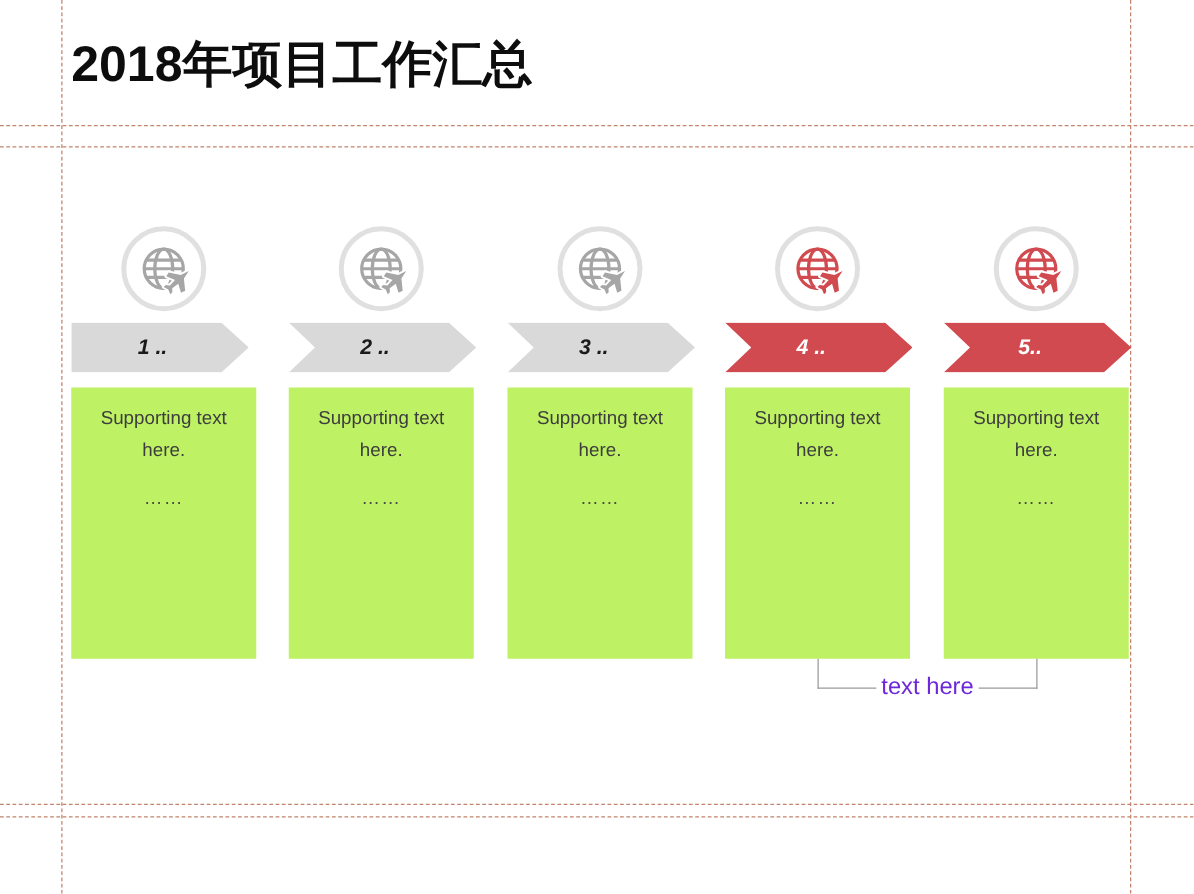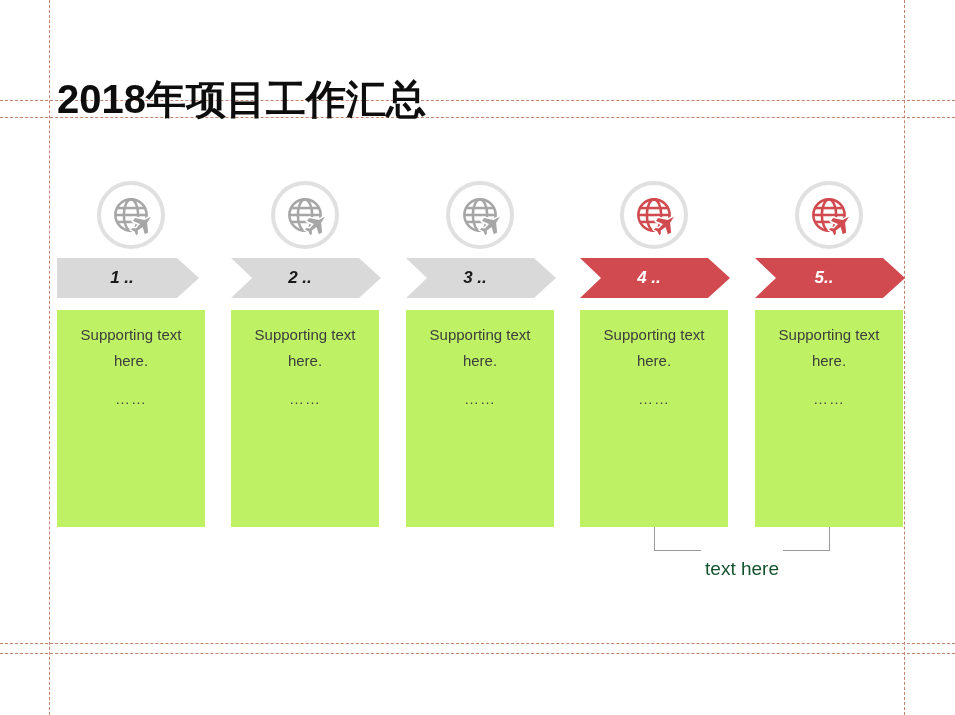--- a/index.html
+++ b/index.html
@@ -6,21 +6,21 @@
   #slide{
     position:relative;width:955px;height:715px;background:#ffffff;overflow:hidden;
     font-family:"Liberation Sans","DejaVu Sans",sans-serif;
   }
   
   .guide-v{position:absolute;top:0;height:715px;width:0;border-left:1px dashed #c2836c;}
   .guide-h{position:absolute;left:0;width:955px;height:0;border-top:1px dashed #c2836c;}
   
   .title{
     position:absolute;left:57px;top:24px;font-size:40px;font-weight:bold;color:#0d0d0d;
-    letter-spacing:0px;white-space:nowrap;margin-top:48px;
+    letter-spacing:0px;white-space:nowrap;
   }
   
   .ring{
     position:absolute;top:181px;width:68px;height:68px;border-radius:50%;
     background:#fff;border:4px solid #e0e0e0;box-sizing:border-box;
     display:flex;align-items:center;justify-content:center;
   }
   .ring svg{display:block;}
   .icon-gray{color:#a6a6a6;}
   .icon-red{color:#d14a4f;}
@@ -45,21 +45,21 @@
     position:absolute;top:310px;width:148px;height:217px;background:#bef264;
     color:#3d3d3d;font-size:15px;line-height:26px;text-align:center;
     box-sizing:border-box;padding:12px 15px 0 15px;
   }
   .support .dots{margin-top:12px;letter-spacing:1px;color:#4a4a4a;}
   
   .brk-v{position:absolute;top:527px;width:0;height:24px;border-left:1px solid #9a9a9a;}
   .brk-h{position:absolute;top:550px;height:0;border-top:1px solid #9a9a9a;}
   .callout-label{
     position:absolute;top:539px;left:654px;width:176px;text-align:center;
-    font-size:19px;color:#14532d;margin-top:19px;
+    font-size:19px;color:#6d28d9;
   }
 </style>
 </head>
 <body>
 
 <div id="slide">
 
   <div class="guide-v" style="left:49px"></div>
   <div class="guide-v" style="left:904px"></div>
   <div class="guide-h" style="top:100px"></div>

